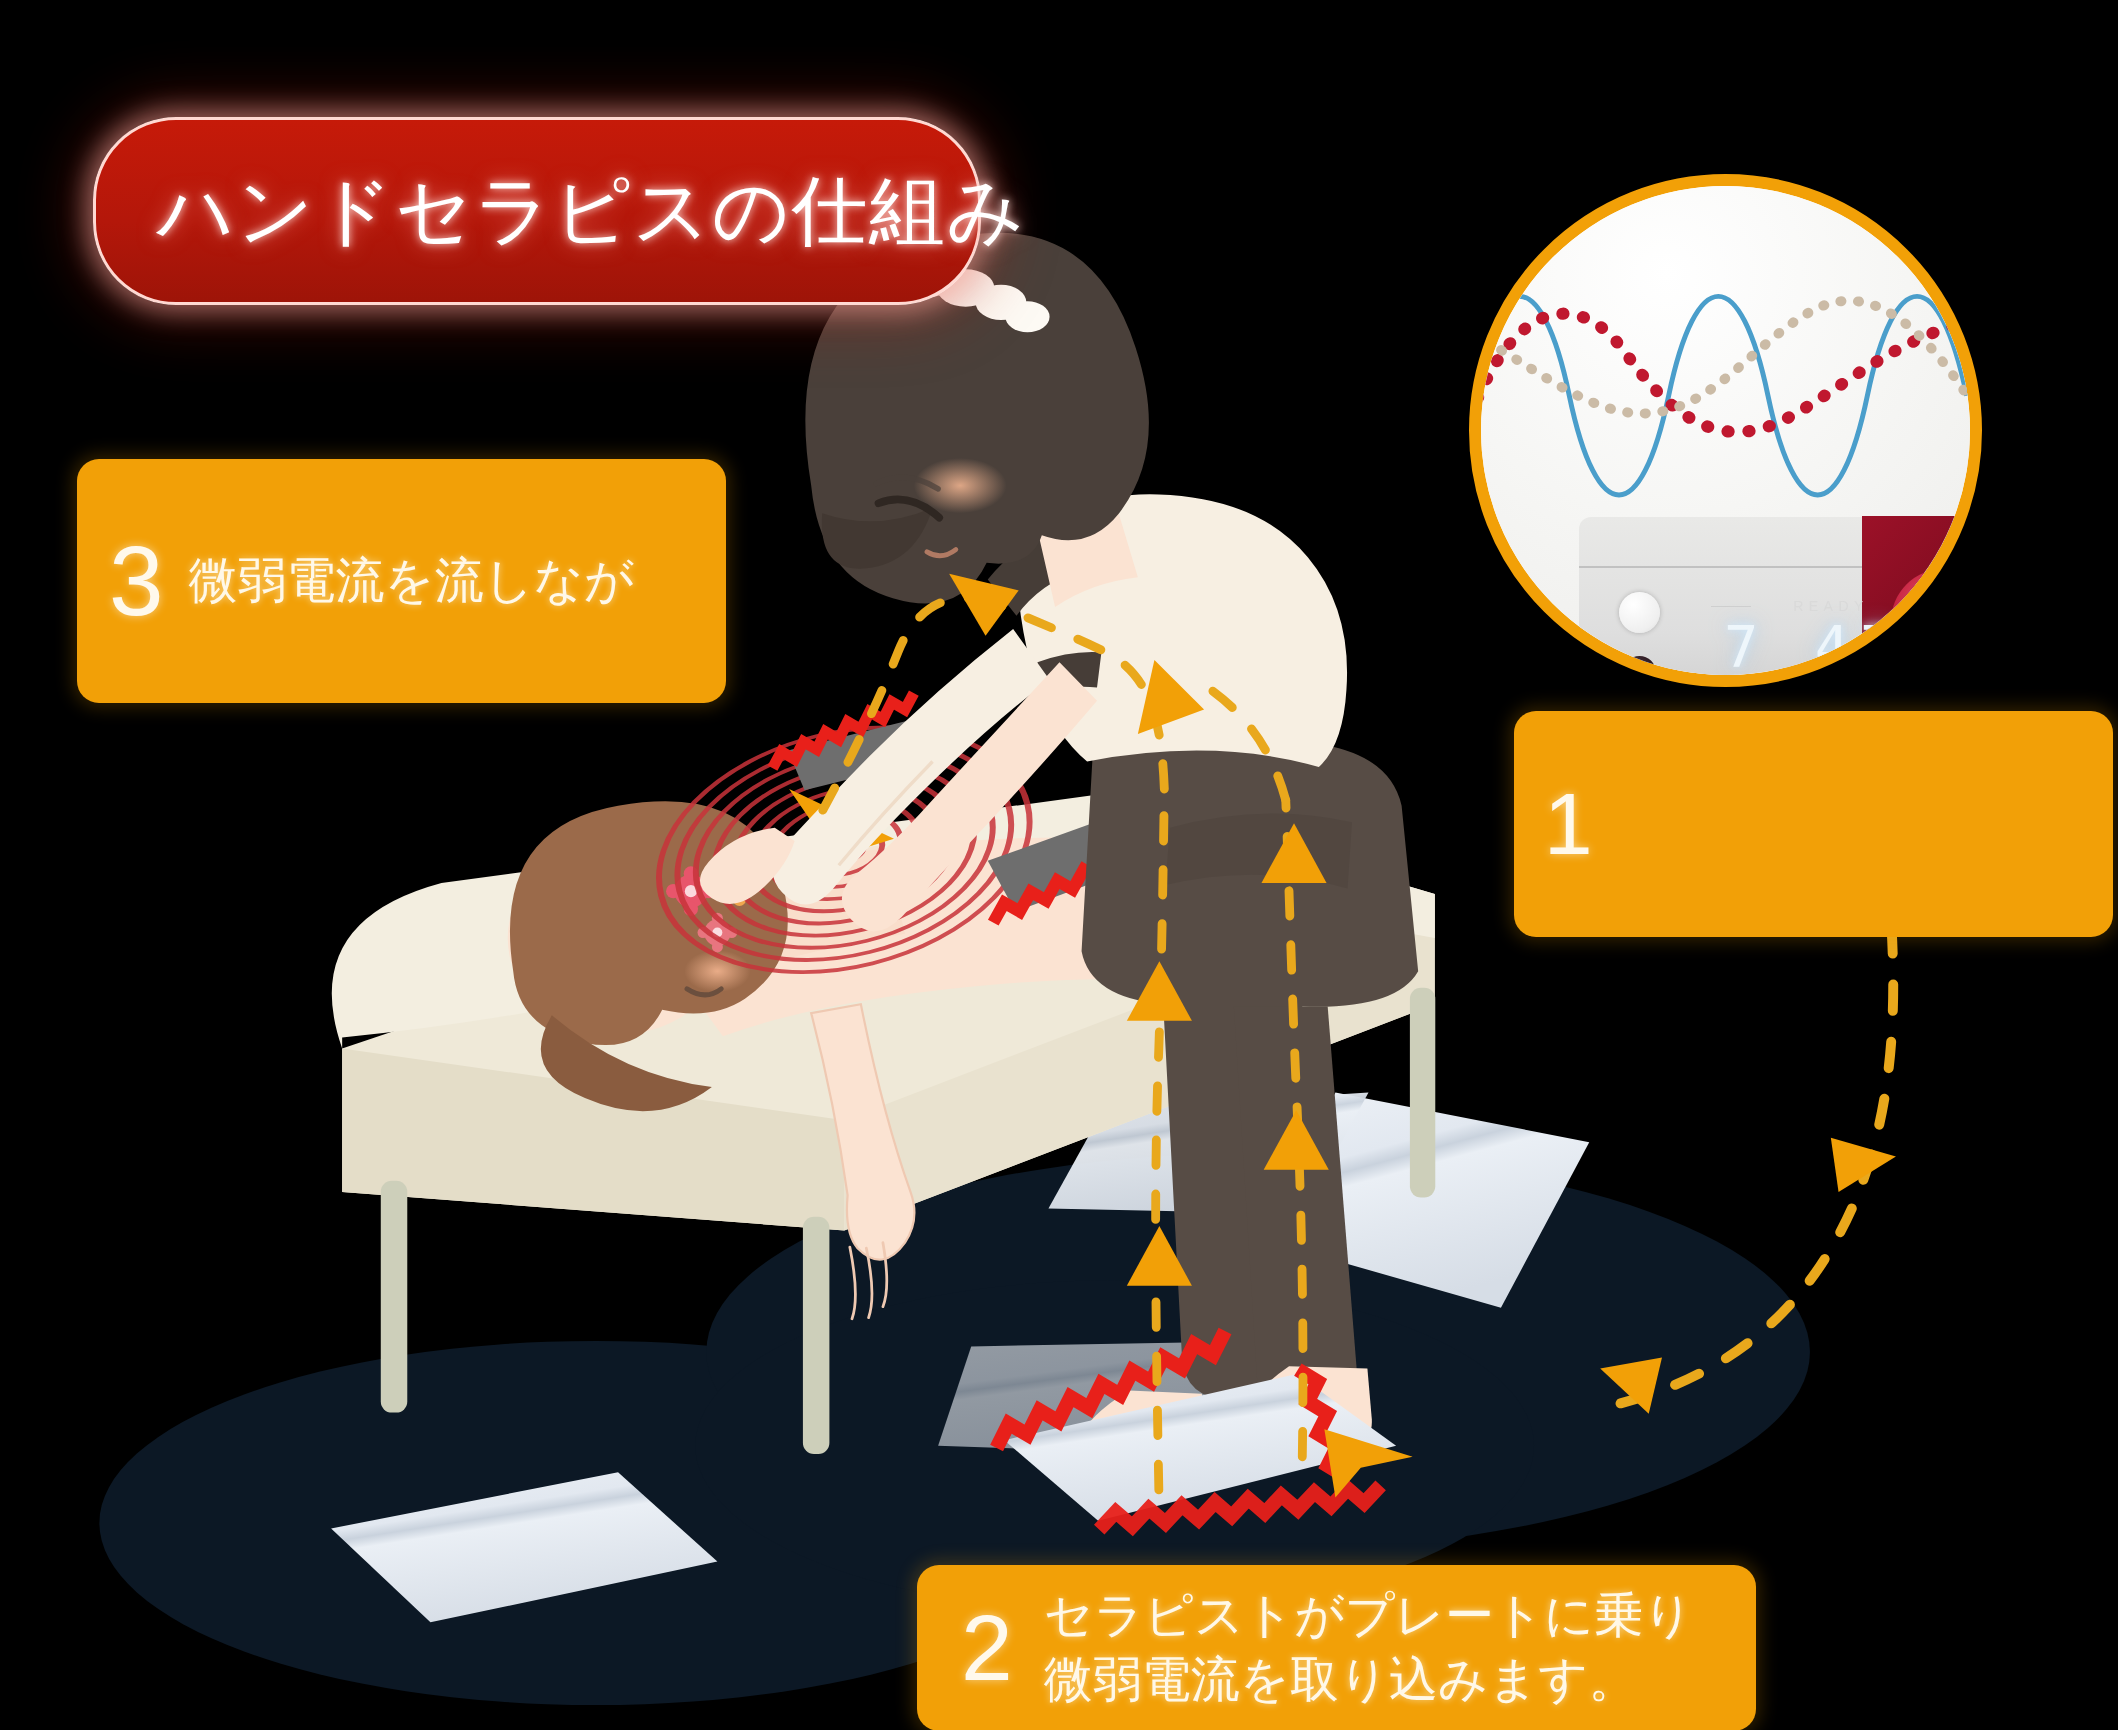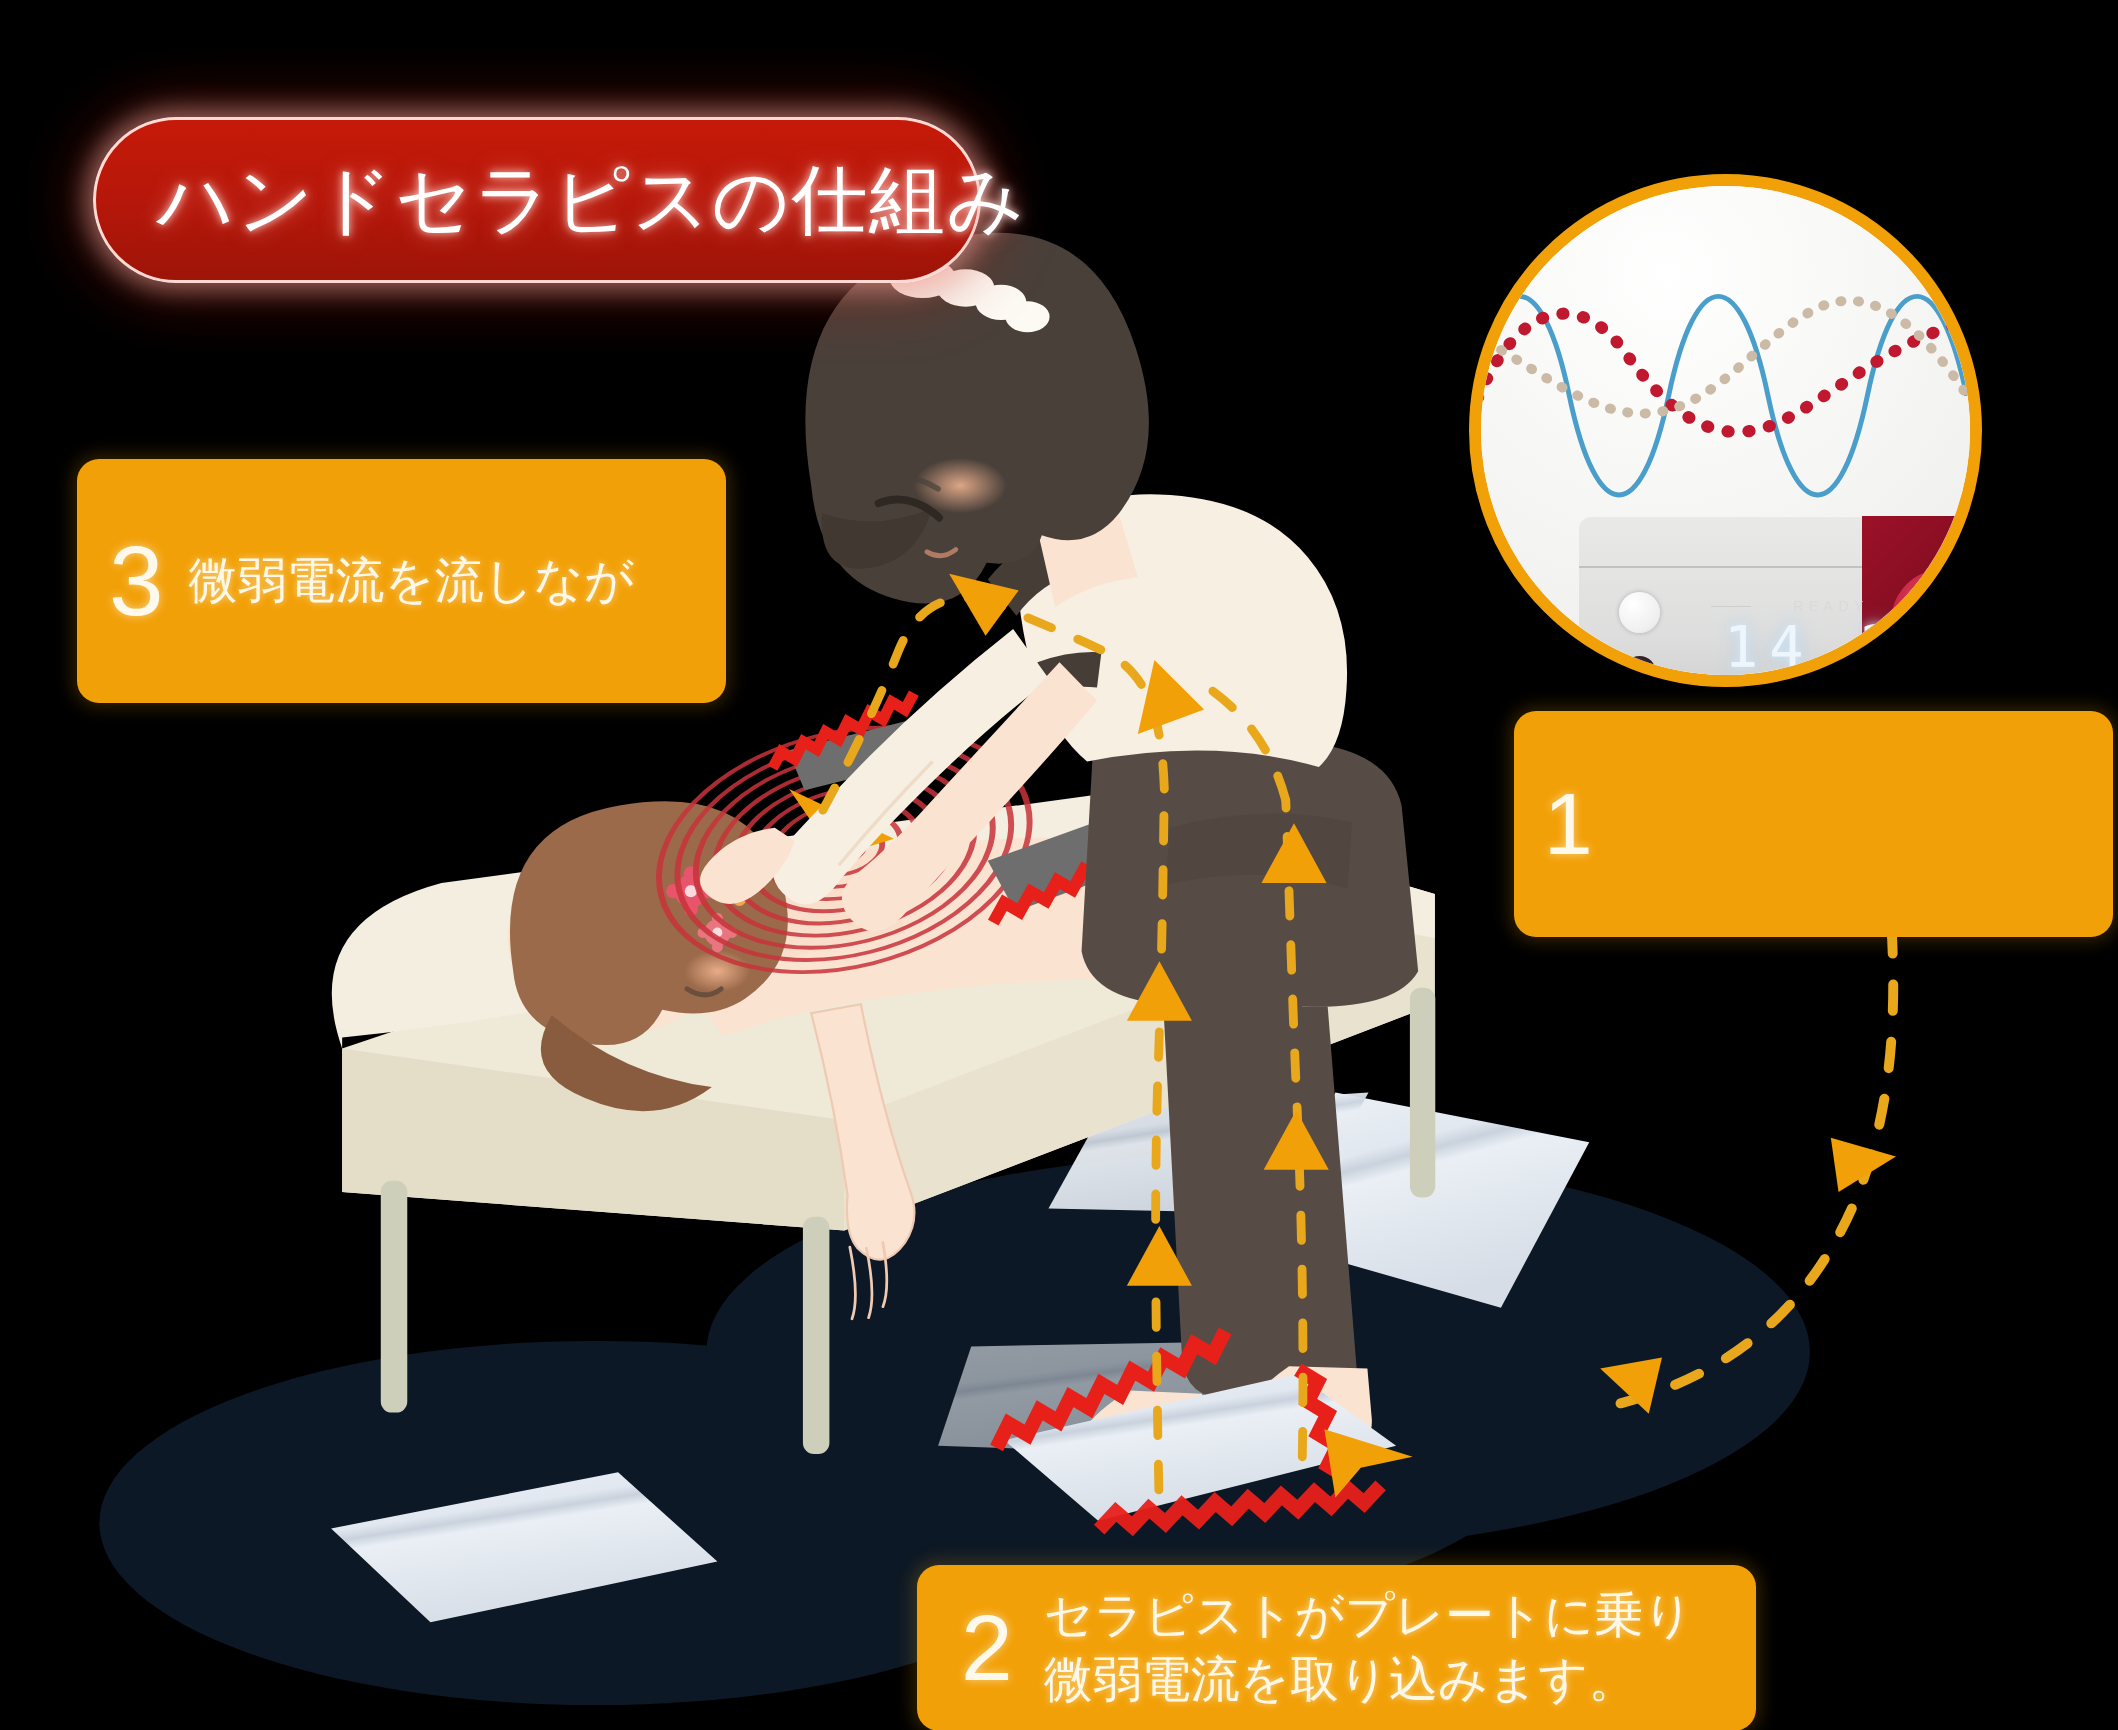--- a/index.html
+++ b/index.html
@@ -6,21 +6,21 @@
   html, body { background:#000; }
   body {
     width:2119px; height:1731px;
     font-family:"Liberation Sans", sans-serif;
     overflow:hidden; position:relative;
   }
   #stage { position:absolute; inset:0; background:#000; }
 
   
   .title-badge{
-    position:absolute; left:93px; top:117px; width:888px; height:166px;
+    position:absolute; left:93px; top:117px; width:888px; height:188px;
     background:linear-gradient(180deg,#c61a09 0%,#b4170a 55%,#9e1408 100%);
     border-radius:83px/83px;
     border:3.9px solid #ffd9d2;
     box-shadow:0 0 25px 7.7px rgba(255,180,170,.50), 0 0 61px 16.6px rgba(180,30,15,.34);
     display:flex; align-items:center;
   }
   .title-badge .title-text{
     color:#fff; font-size:76px; font-weight:400; letter-spacing:.02em;
     padding-left:61px; line-height:1;
     text-shadow:0 0 8.8px rgba(255,225,220,.95),0 0 21px rgba(255,150,140,.75);
@@ -313,21 +313,21 @@
 
   <div class="device-circle">
     <div class="photo-bg"></div>
     <div class="device-body"></div>
     <div class="device-red-panel">
       <div class="dial"></div>
     </div>
     <div class="btn-white"></div>
     <div class="btn-dark"></div>
     <div class="led-ready">READY</div>
-    <div class="led-time">14 24</div>
+    <div class="led-time">7 47</div>
 
     <svg class="wave-svg" viewBox="0 0 886 886">
 
       <path d="M-20,380 C30,140 110,140 160,380 C210,620 290,620 340,380
                C390,140 470,140 520,380 C570,620 650,620 700,380
                C750,140 830,140 880,380" stroke="#4a9ecb" stroke-width="9" fill="none"></path>
 
       <path d="M-20,420 C60,200 180,190 260,300 C340,412 420,470 520,436
                C620,400 720,288 880,246" stroke="#c0182f" stroke-width="22" fill="none" stroke-linecap="round" stroke-dasharray="2 36"></path>
 

